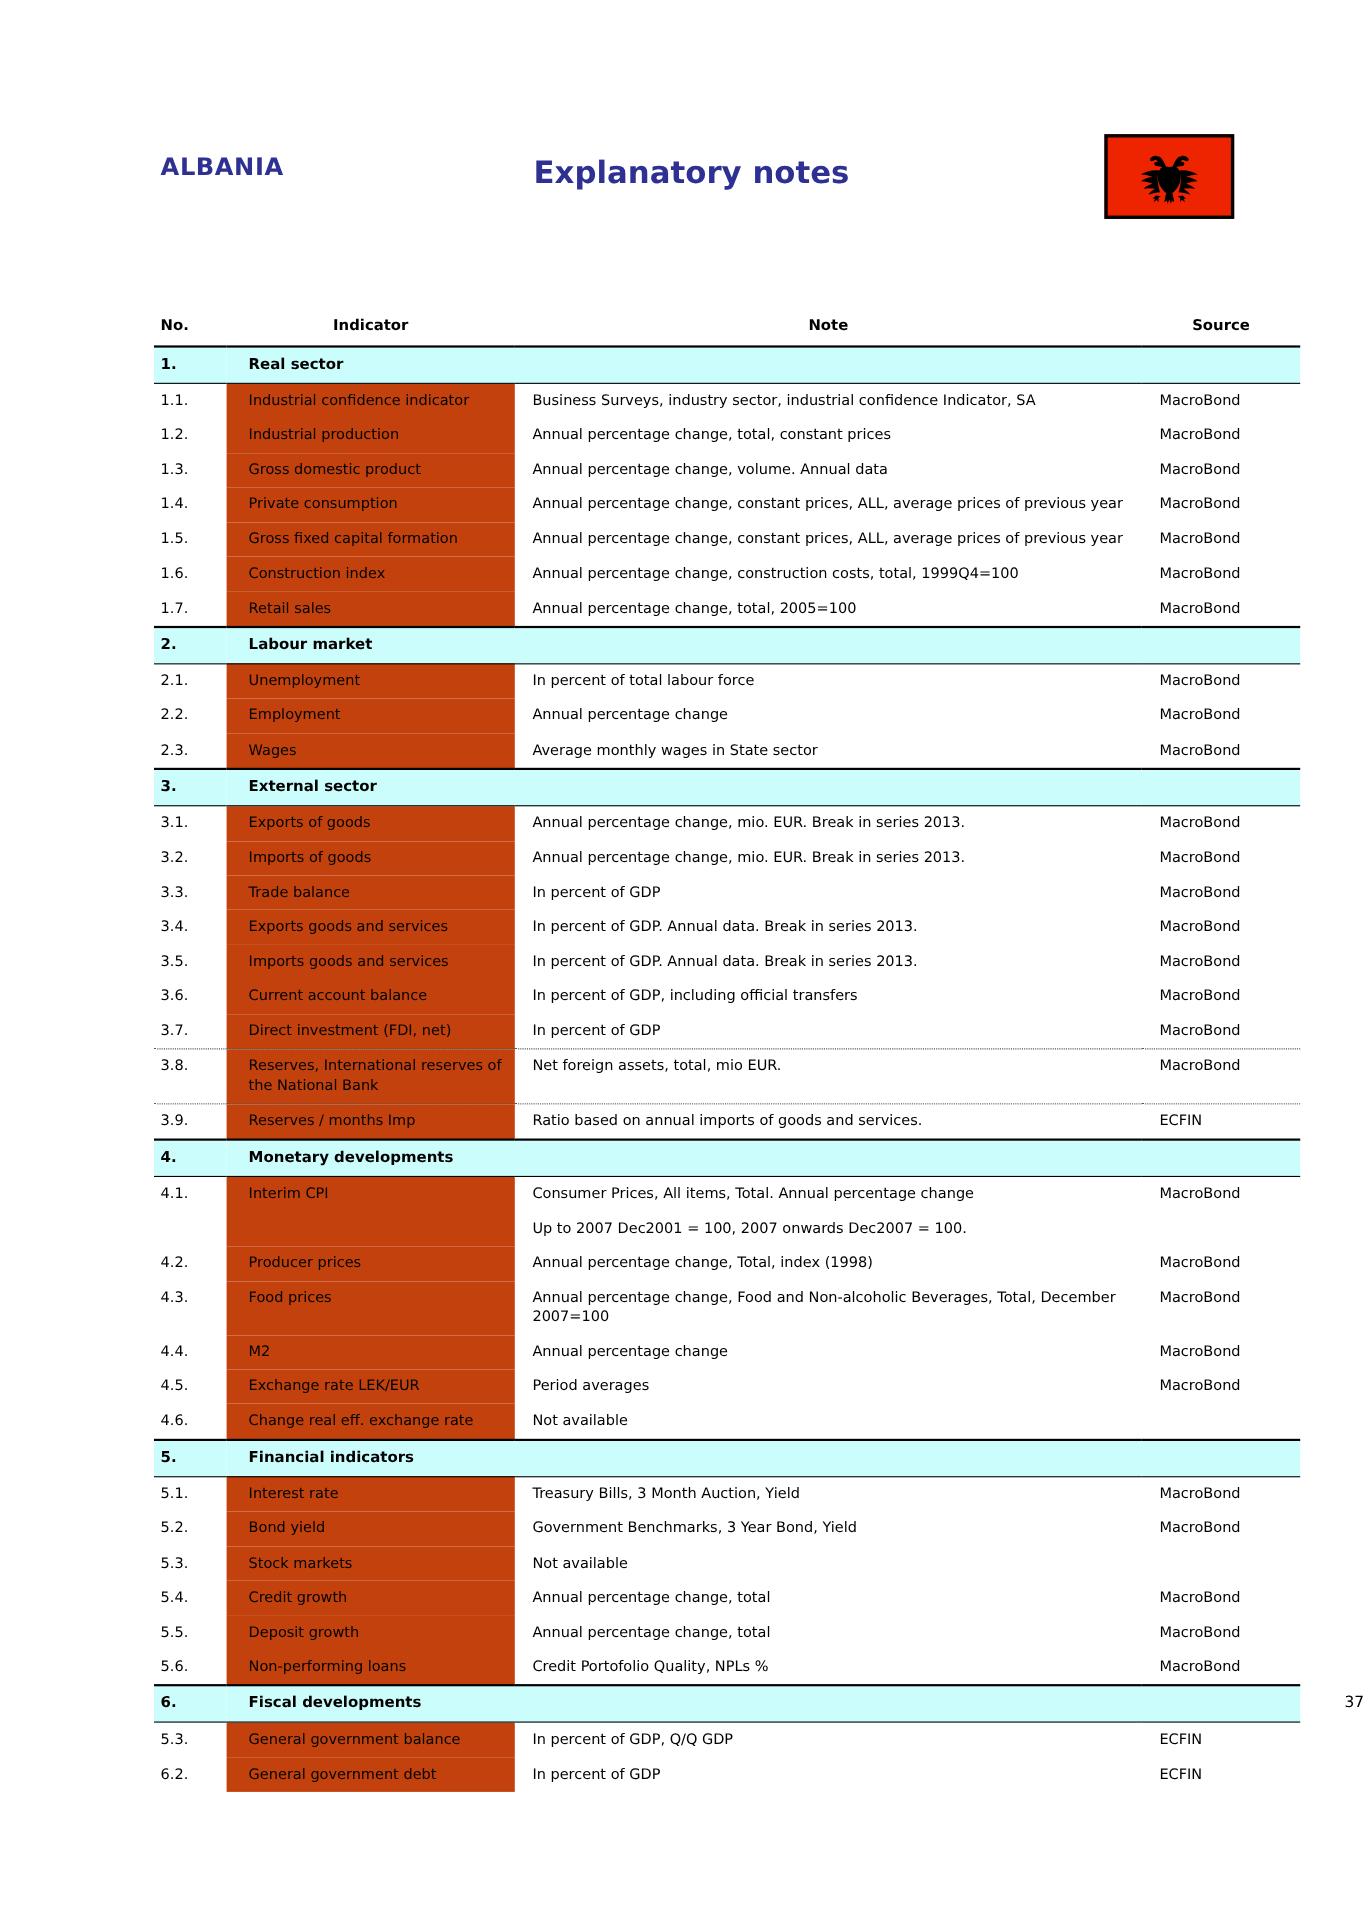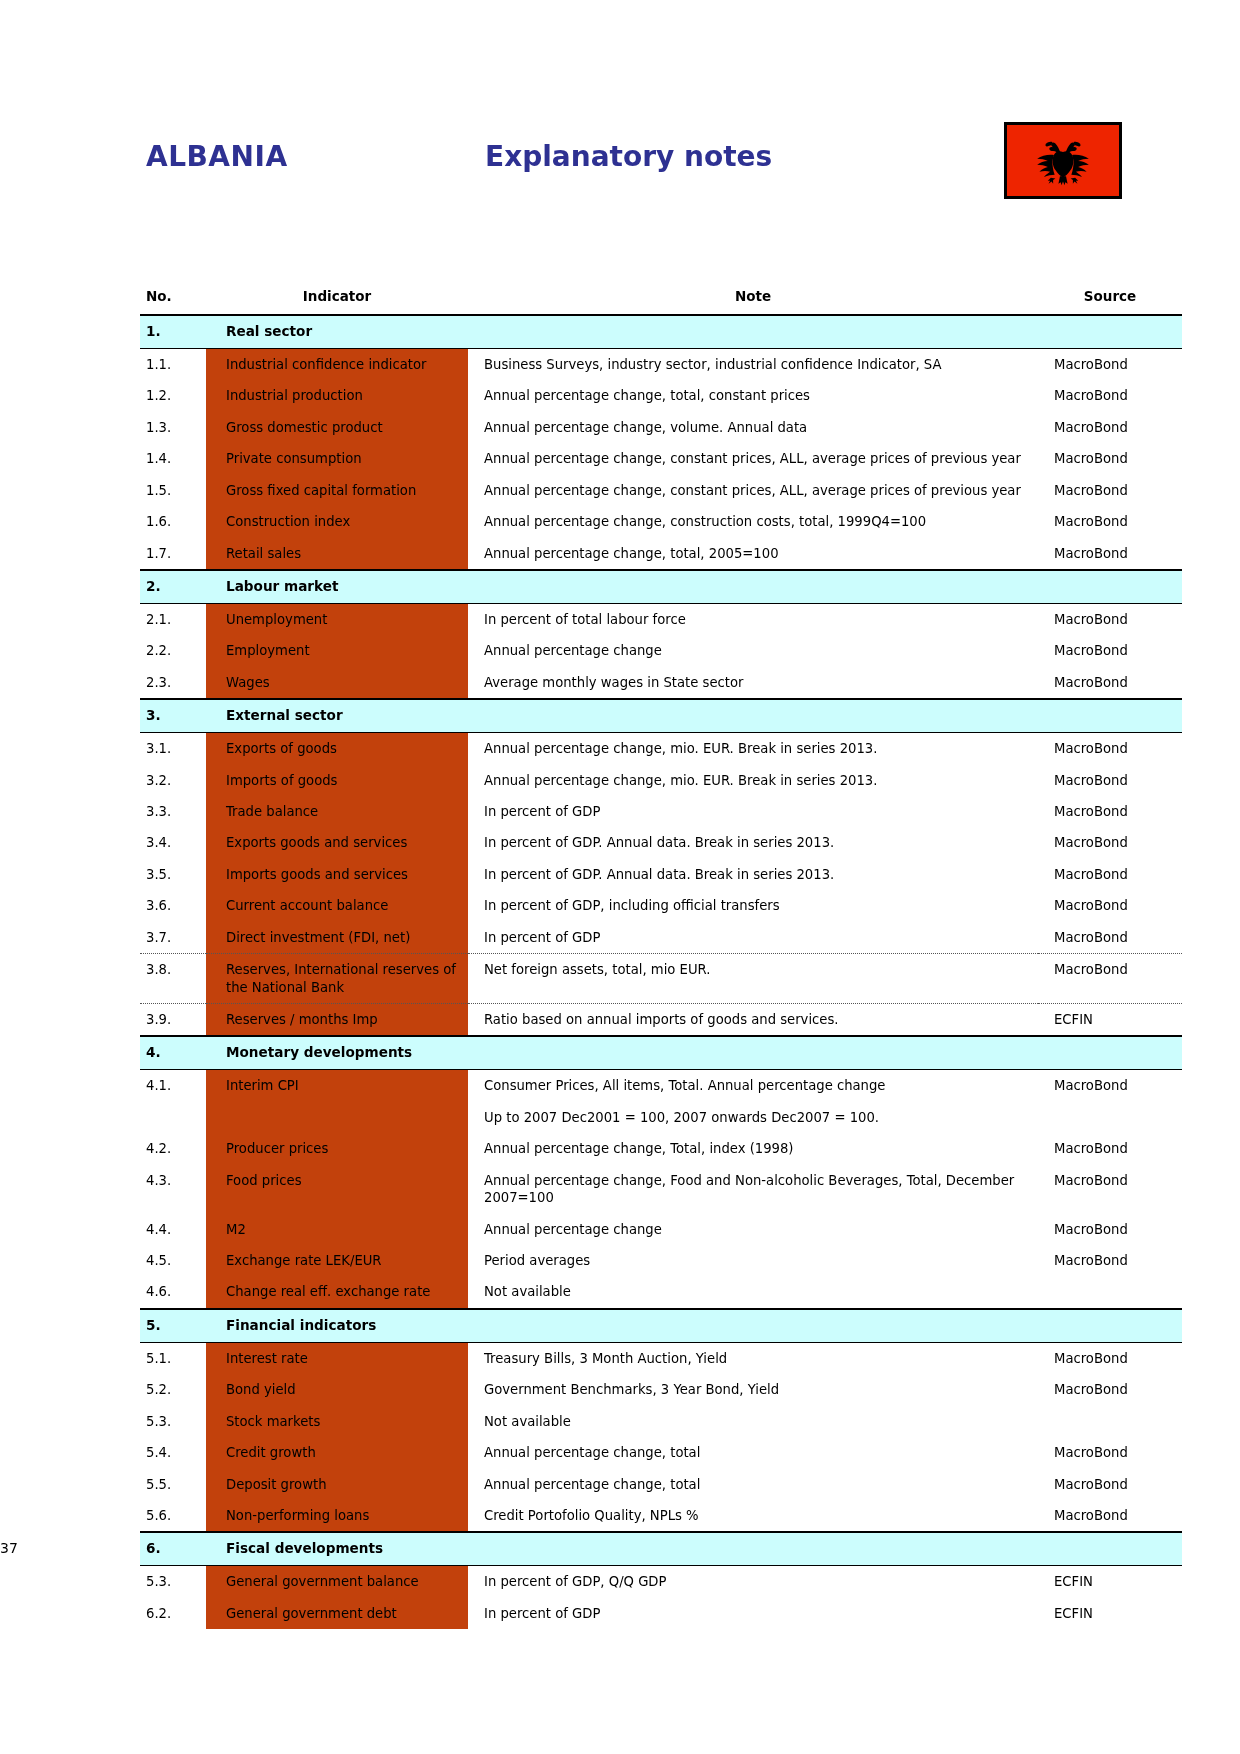--- a/index.html
+++ b/index.html
@@ -28,21 +28,21 @@
     position: absolute;
     left: 0;
     top: 128px;
     width: 1240px;
     height: 110px;
   }
   .title-country {
     position: absolute;
     left: 146px;
     top: 12px;
-    font-size: 28px;
+    font-size: 22px;
     font-weight: bold;
     color: #2e3192;
     letter-spacing: 0.5px;
     font-family: "DejaVu Sans", sans-serif;
   }
   .title-notes {
     position: absolute;
     left: 485px;
     top: 12px;
     font-size: 28px;
@@ -143,21 +143,21 @@
   tr.dotted-bottom td { border-bottom: 1px dotted #555555; }
 
   .note-p2 { margin-top: 14px; }
 
   
   .pageno {
     position: absolute;
     left: 0;
     top: 1540px;
     width: 1240px;
-    text-align: left;
+    text-align: right;
     font-size: 14px;
     font-family: "DejaVu Sans", sans-serif;
   }
 </style>
 </head>
 <body>
 
 <div class="page">
 
   <div class="header">

